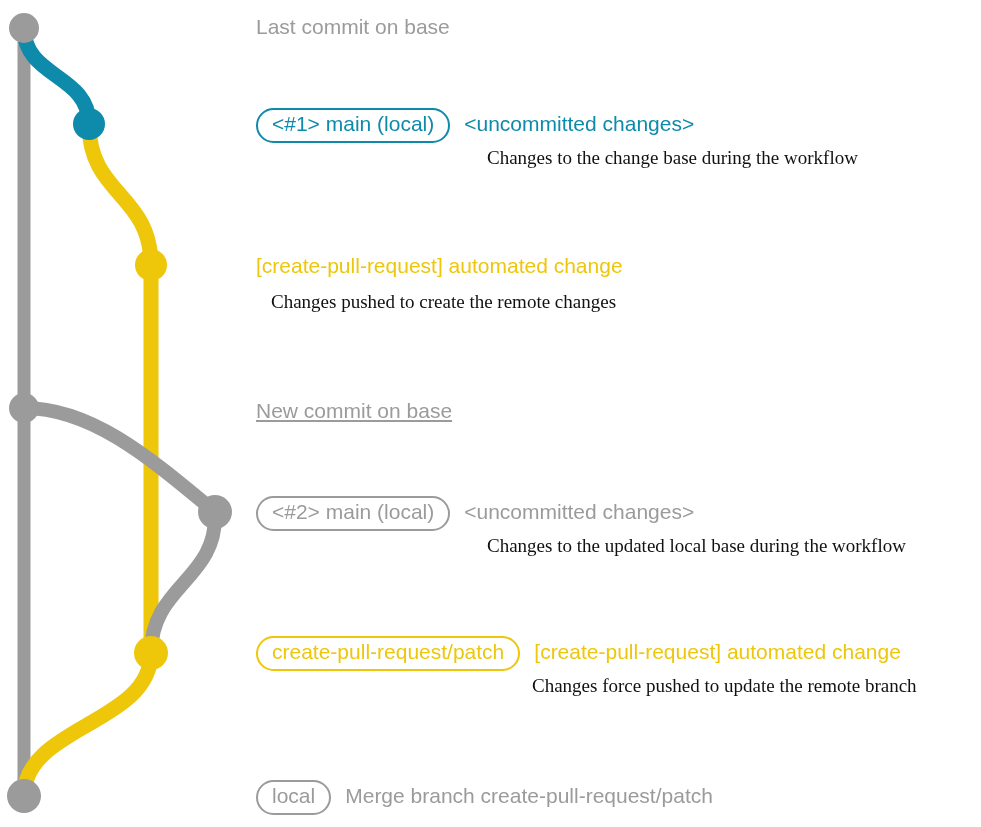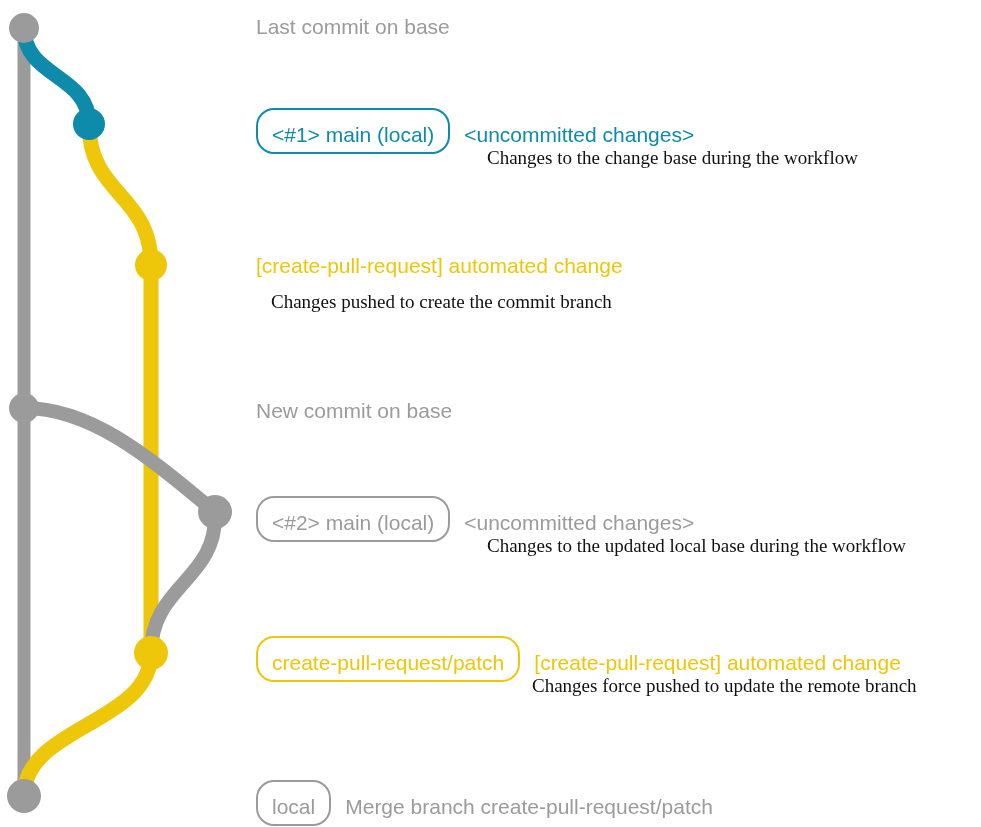--- a/index.html
+++ b/index.html
@@ -36,21 +36,21 @@
     position: absolute;
     display: flex;
     align-items: baseline;
     white-space: nowrap;
   }
 
   .badge {
     display: inline-block;
     border: 2px solid #9b9b9b;
     border-radius: 18px;
-    padding: 14px 14px 7px 14px;
+    padding: 3px 14px 7px 14px;
     font-size: 21px;
     line-height: 1;
     color: #9b9b9b;
     background: transparent;
     font-family: "Liberation Sans", sans-serif;
   }
   .badge.teal  { border-color: #0e8aab; color: #0e8aab; }
   .badge.gray  { border-color: #9b9b9b; color: #9b9b9b; }
   .badge.yellow{ border-color: #eec60a; color: #eec60a; }
 
@@ -119,23 +119,23 @@
 
   <div class="row" style="left:256px; top:108px;">
     <span class="badge teal">&lt;#1&gt; main (local)</span>
     <span class="subject teal">&lt;uncommitted changes&gt;</span>
   </div>
   <div class="desc" style="left:487px; top:148px;">Changes to the change base during the workflow</div>
 
   <div class="row" style="left:256px; top:255px;">
     <span class="subject yellow nomargin">[create-pull-request] automated change</span>
   </div>
-  <div class="desc" style="left:271px; top:292px;">Changes pushed to create the commit branch</div>
+  <div class="desc" style="left:271px; top:292px;">Changes pushed to create the remote changes</div>
 
-  <div class="plain-label" style="left:256px; top:400px;">New commit on base</div>
+  <div class="plain-label" style="left:256px; top:400px;text-decoration:underline;">New commit on base</div>
 
   <div class="row" style="left:256px; top:496px;">
     <span class="badge gray">&lt;#2&gt; main (local)</span>
     <span class="subject gray">&lt;uncommitted changes&gt;</span>
   </div>
   <div class="desc" style="left:487px; top:536px;">Changes to the updated local base during the workflow</div>
 
   <div class="row" style="left:256px; top:636px;">
     <span class="badge yellow">create-pull-request/patch</span>
     <span class="subject yellow">[create-pull-request] automated change</span>

